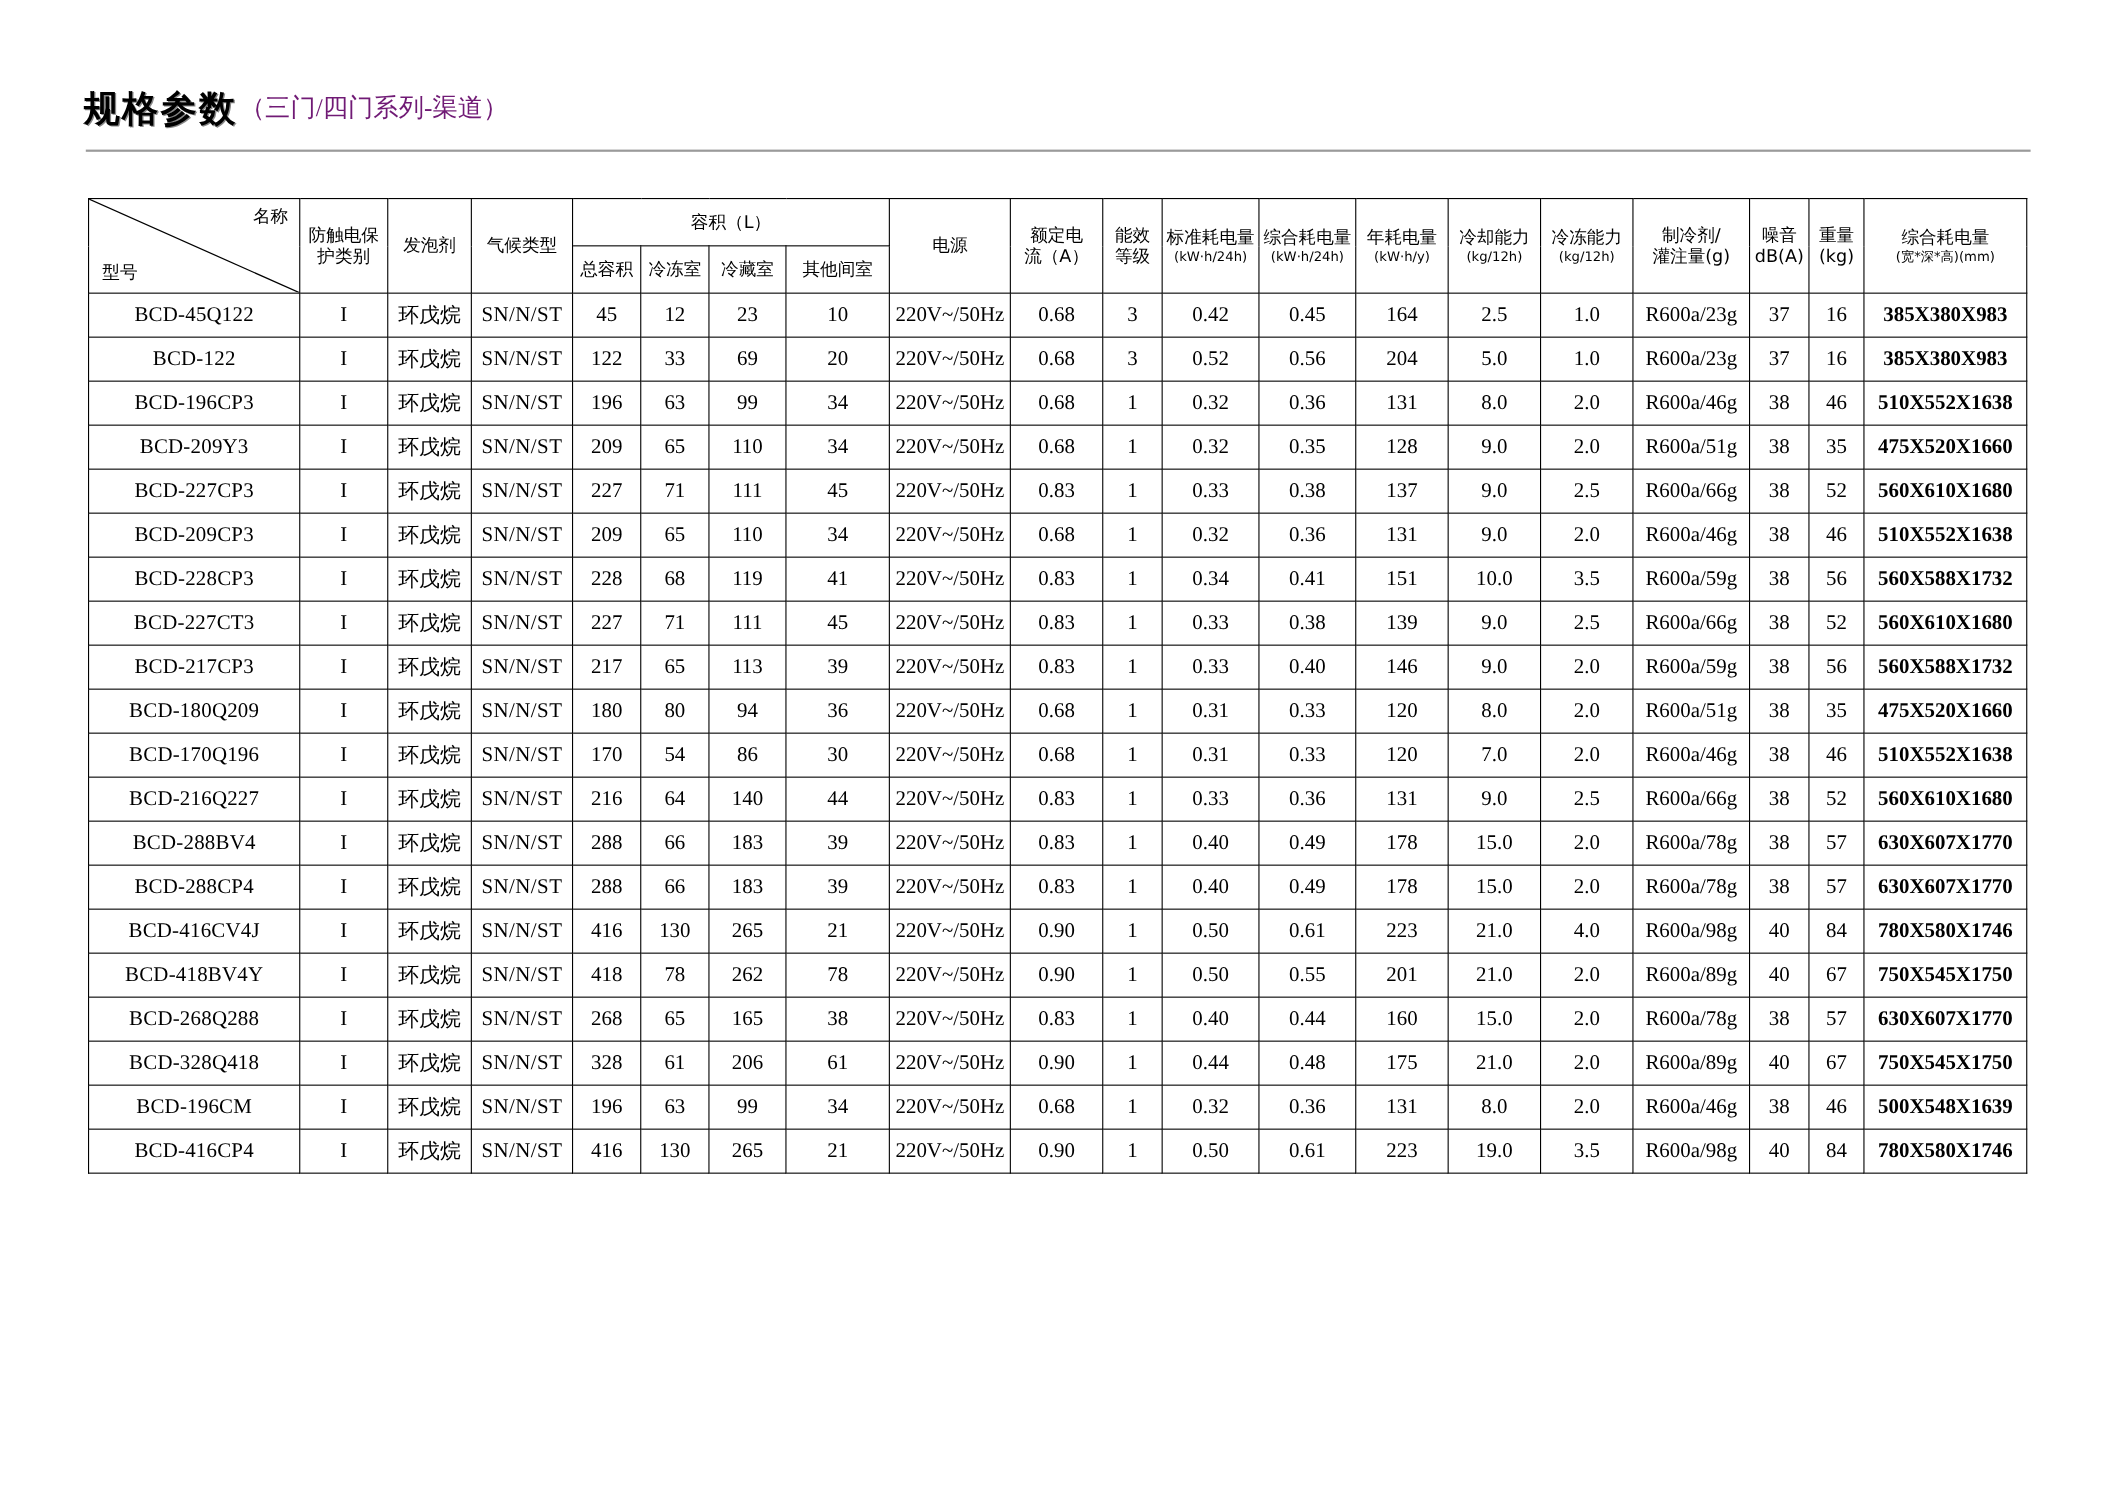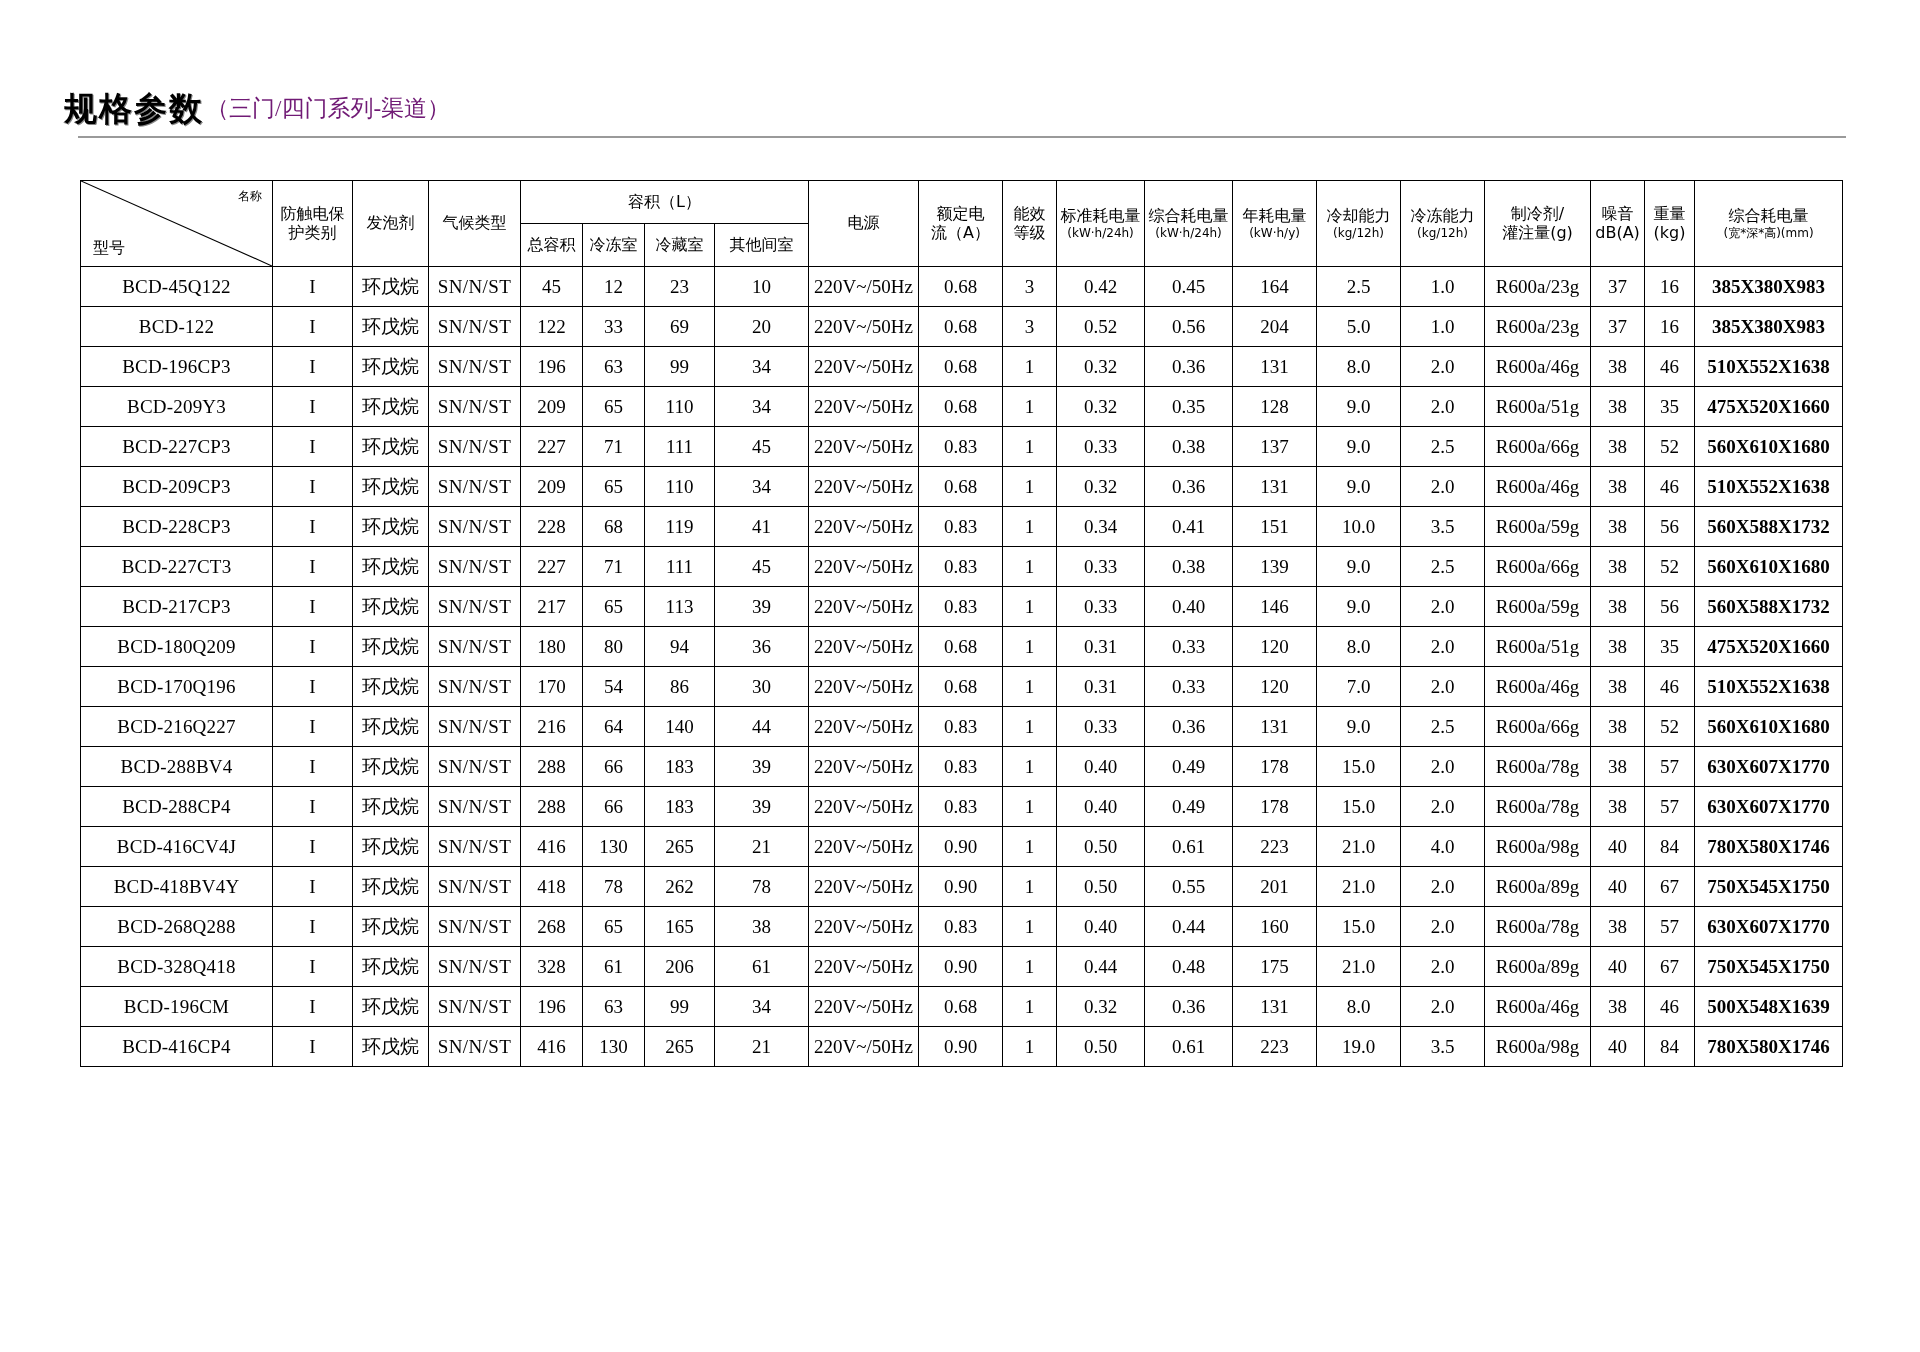--- a/index.html
+++ b/index.html
@@ -17,26 +17,24 @@
   .page {
     position: relative;
     width: 1920px;
     height: 1352px;
     box-sizing: border-box;
   }
 
   
   .title-row {
     position: absolute;
-    left: 64px;
+    left: 76px;
     top: 82px;
     width: 1780px;
     display: flex;
-    align-items: flex-end;
-    margin-top: 10px;
   }
   .title-main {
     font-family: "DejaVu Sans", sans-serif;
     font-weight: bold;
     font-size: 33px;
     letter-spacing: 2px;
     color: #000;
     line-height: 1;
     padding-bottom: 2px;
     text-shadow: 1px 1px 0 #888;
@@ -101,21 +99,21 @@
   .corner .diag {
     position: absolute;
     left: 0; top: 0; right: 0; bottom: 0;
   }
   .corner .diag svg { display: block; width: 100%; height: 100%; }
   .corner .lbl-name {
     position: absolute;
     right: 10px;
     top: 8px;
     font-family: Liberation Serif, serif;
-    font-size: 12px;
+    font-size: 16px;
   }
   .corner .lbl-model {
     position: absolute;
     left: 12px;
     bottom: 8px;
     font-family: "DejaVu Sans", sans-serif;
     font-size: 16px;
   }
 
   table.spec tbody td {

